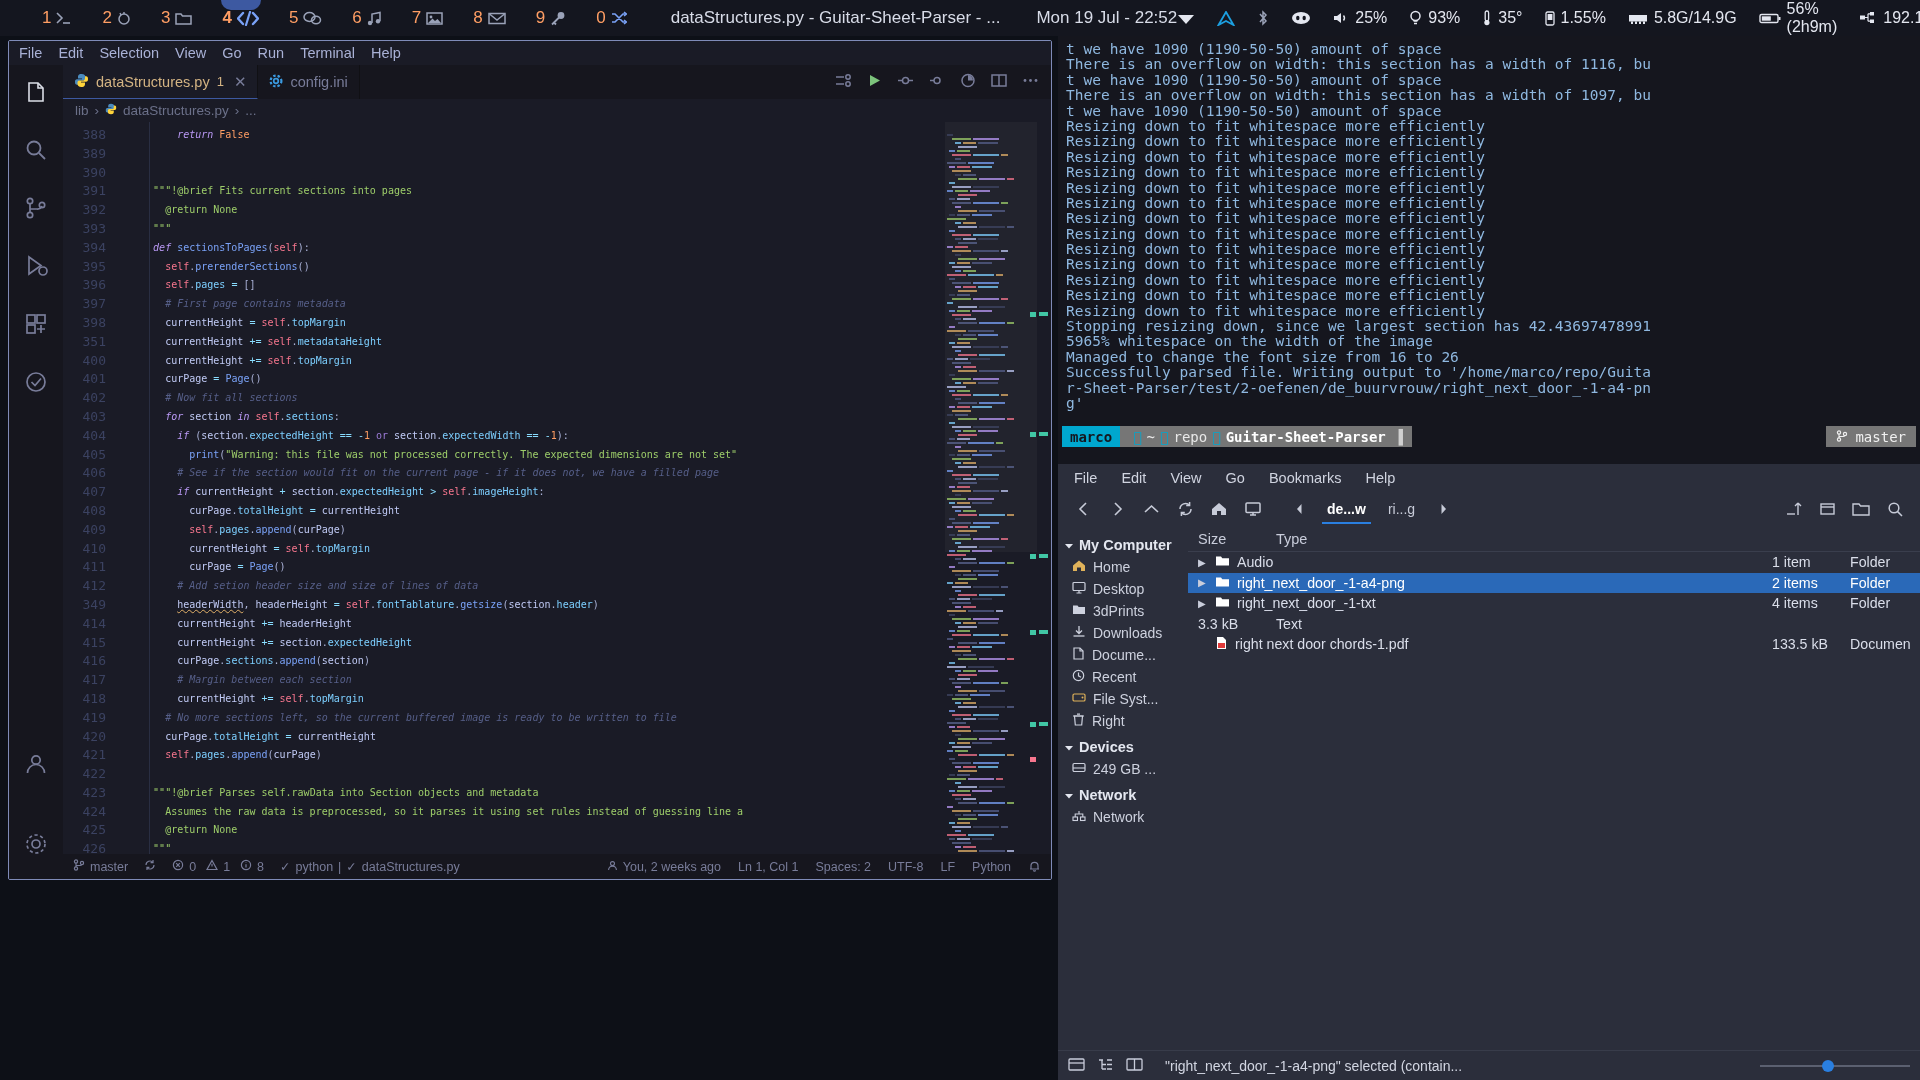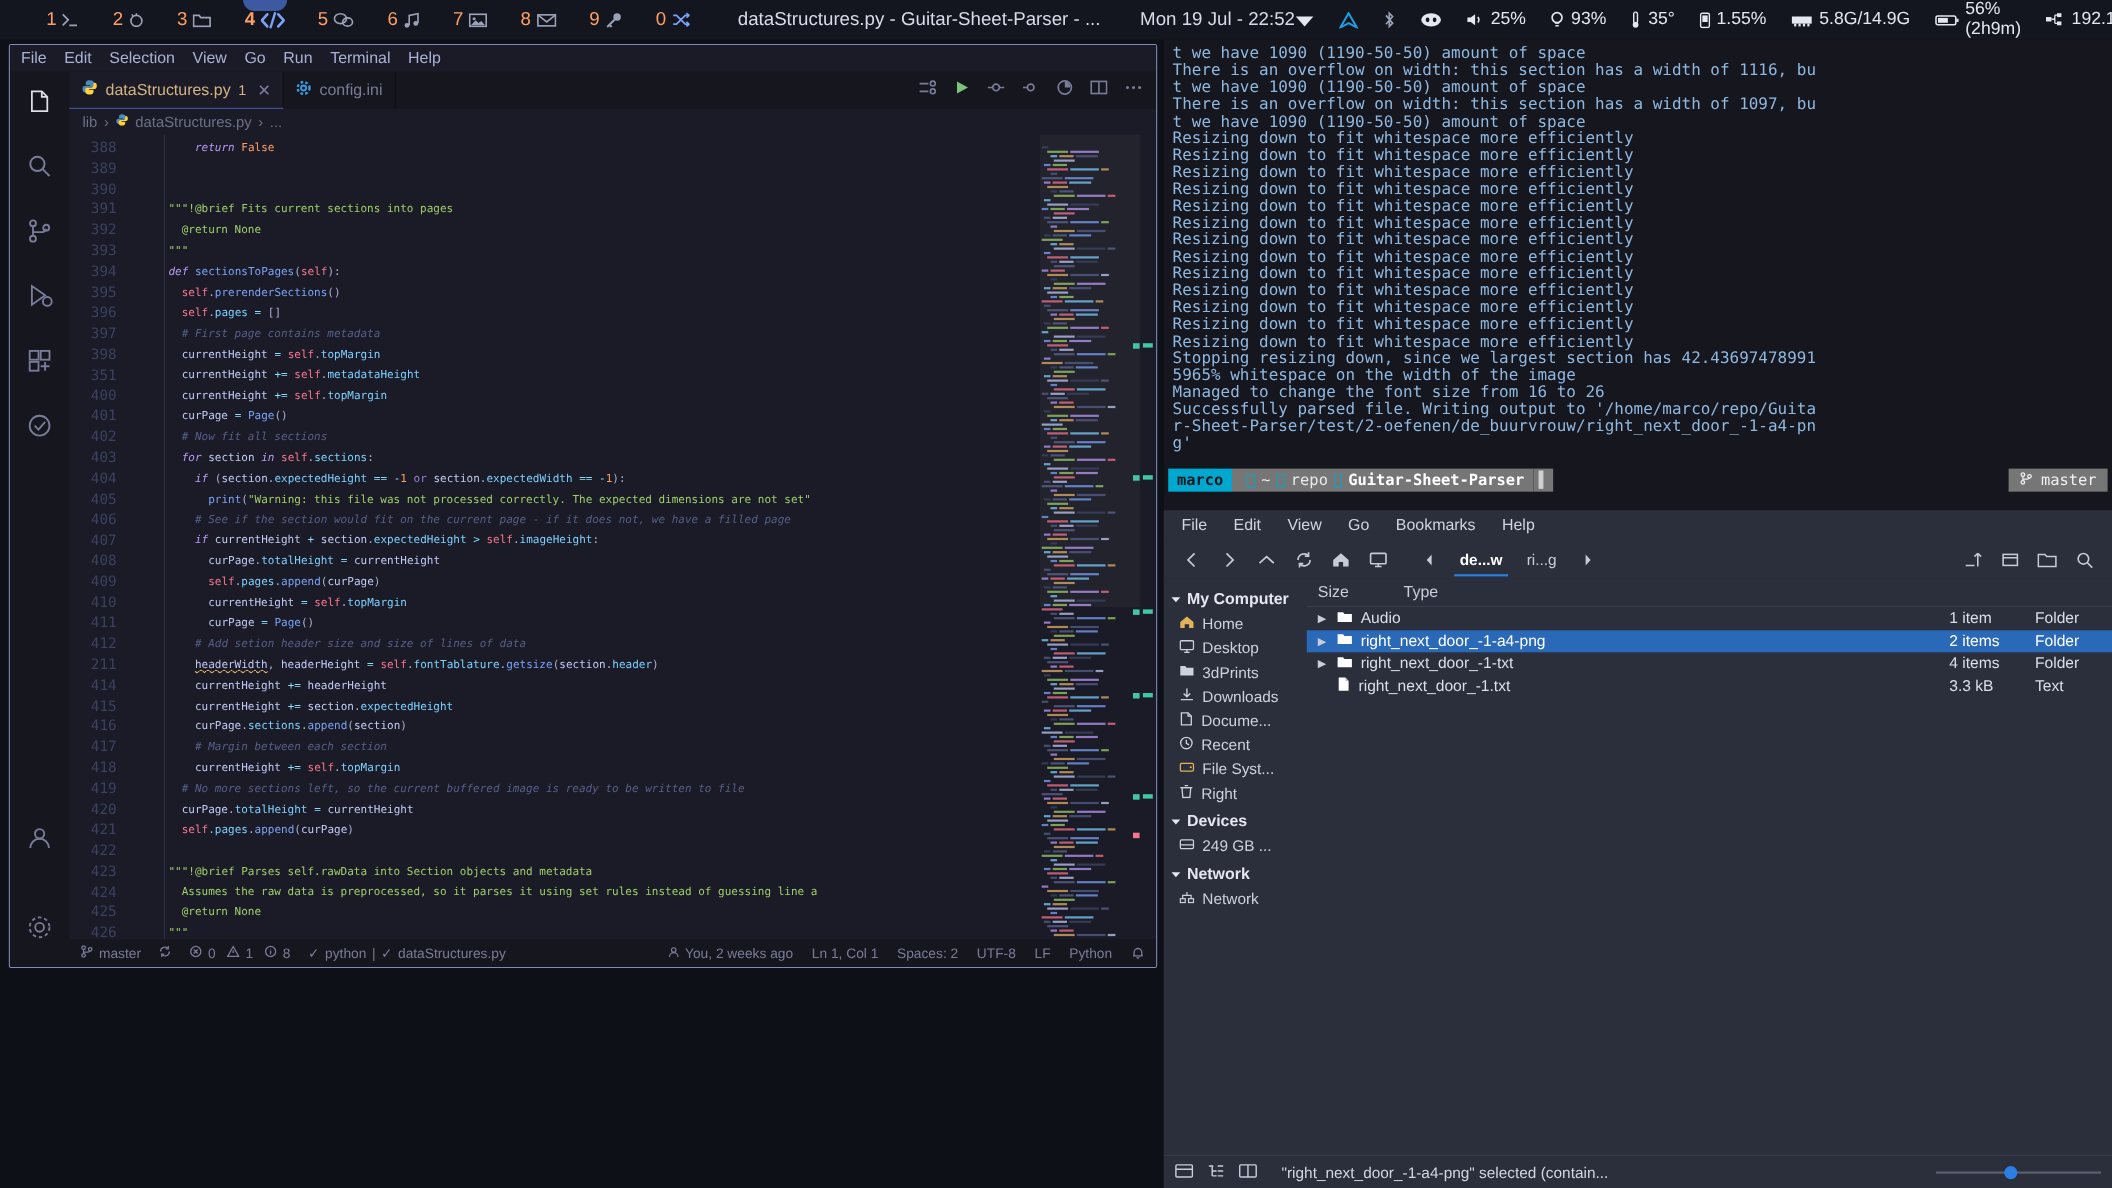--- a/index.html
+++ b/index.html
@@ -496,21 +496,21 @@
             <div>403</div>
             <div>404</div>
             <div>405</div>
             <div>406</div>
             <div>407</div>
             <div>408</div>
             <div>409</div>
             <div>410</div>
             <div>411</div>
             <div>412</div>
-            <div>211</div>
+            <div>349</div>
             <div>414</div>
             <div>415</div>
             <div>416</div>
             <div>417</div>
             <div>418</div>
             <div>419</div>
             <div>420</div>
             <div>421</div>
             <div>422</div>
             <div>423</div>
@@ -1011,30 +1011,34 @@
               <span class="twisty">▶</span>
               <span><svg width="15" height="13" viewBox="0 0 15 13">
                   <path d="M1 2.5 h5 l1.3 1.7 H14 v7.3 H1 z" fill="#ffffff"></path>
                 </svg></span>
               <span>right_next_door_-1-txt</span>
             </div>
             <div class="col col-size">4 items</div>
             <div class="col col-type">Folder</div>
           </div>
           <div class="fm-row">
+            <div class="col col-size">3.3 kB</div>
+            <div class="col col-type">Text</div>
+          </div>
+          <div class="fm-row">
             <div class="col col-name">
               <span class="twisty"></span>
               <span><svg width="13" height="14" viewBox="0 0 13 14">
                   <path d="M2 1 h6 l3 3 v9 H2 z" fill="#ffffff"></path>
-                  <path d="M8 1 v3 h3" fill="#c5c8d4"></path>
+                  <path d="M3 7 h7 v5 H3 z" fill="#e03a3a"></path>
                 </svg></span>
-              <span>right_next_door_-1.txt</span>
+              <span>right next door chords-1.pdf</span>
             </div>
-            <div class="col col-size">3.3 kB</div>
-            <div class="col col-type">Text</div>
+            <div class="col col-size">133.5 kB</div>
+            <div class="col col-type">Documen</div>
           </div>
         </div>
     </div>
   </div>
   <div id="fm-status">
     <span><svg width="17" height="15" viewBox="0 0 17 15">
           <rect x="1" y="2" width="15" height="11" rx="1" fill="none" stroke="#c9cddb" stroke-width="1.3"></rect>
           <path d="M1 6 h15" stroke="#c9cddb" stroke-width="1.3"></path>
         </svg></span>
     <span><svg width="17" height="15" viewBox="0 0 17 15">

